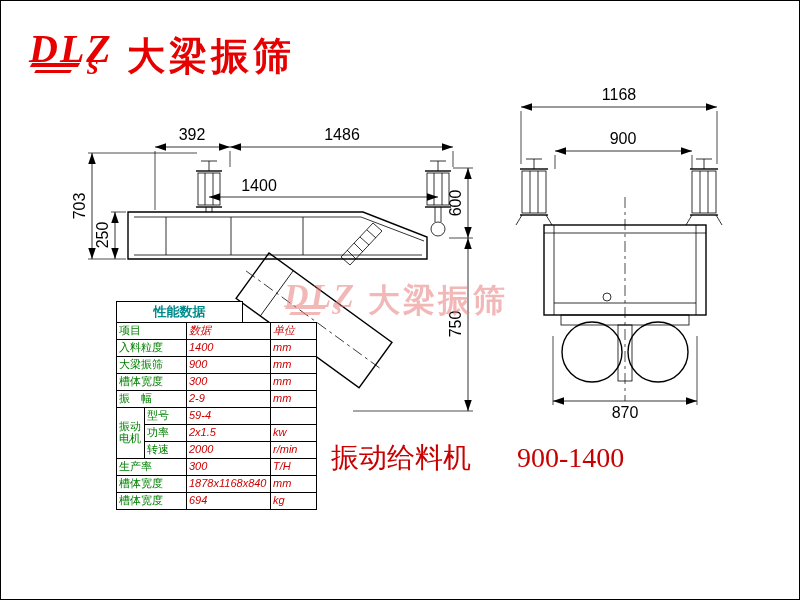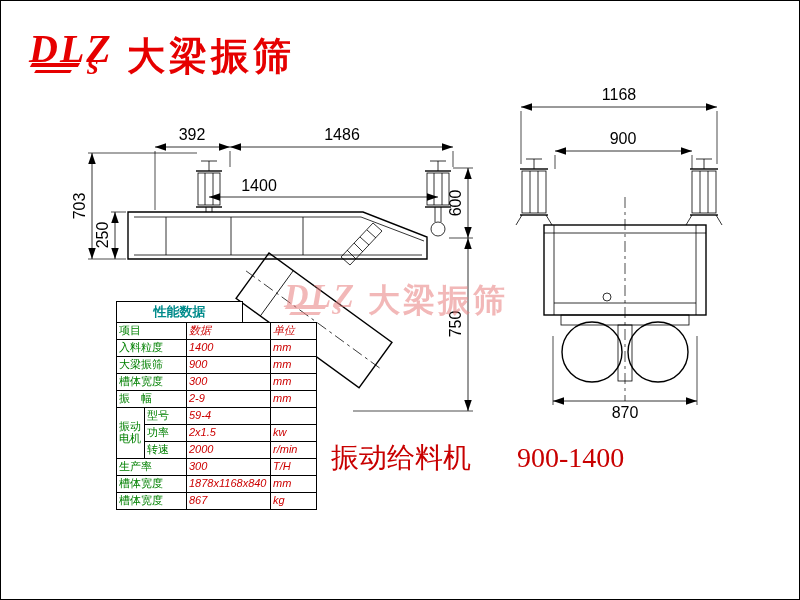--- a/index.html
+++ b/index.html
@@ -283,21 +283,21 @@
         <td class="val">300</td>
         <td class="val">T/H</td>
       </tr>
       <tr>
         <td class="lbl" colspan="2">槽体宽度</td>
         <td class="val tight">1878x1168x840</td>
         <td class="val">mm</td>
       </tr>
       <tr>
         <td class="lbl" colspan="2">槽体宽度</td>
-        <td class="val">867</td>
+        <td class="val">694</td>
         <td class="val">kg</td>
       </tr>
     </tbody>
       </table>
   </div>
 
   <div class="main-title">
     <span>振动给料机</span><span class="model">900-1400</span>
   </div>
 

